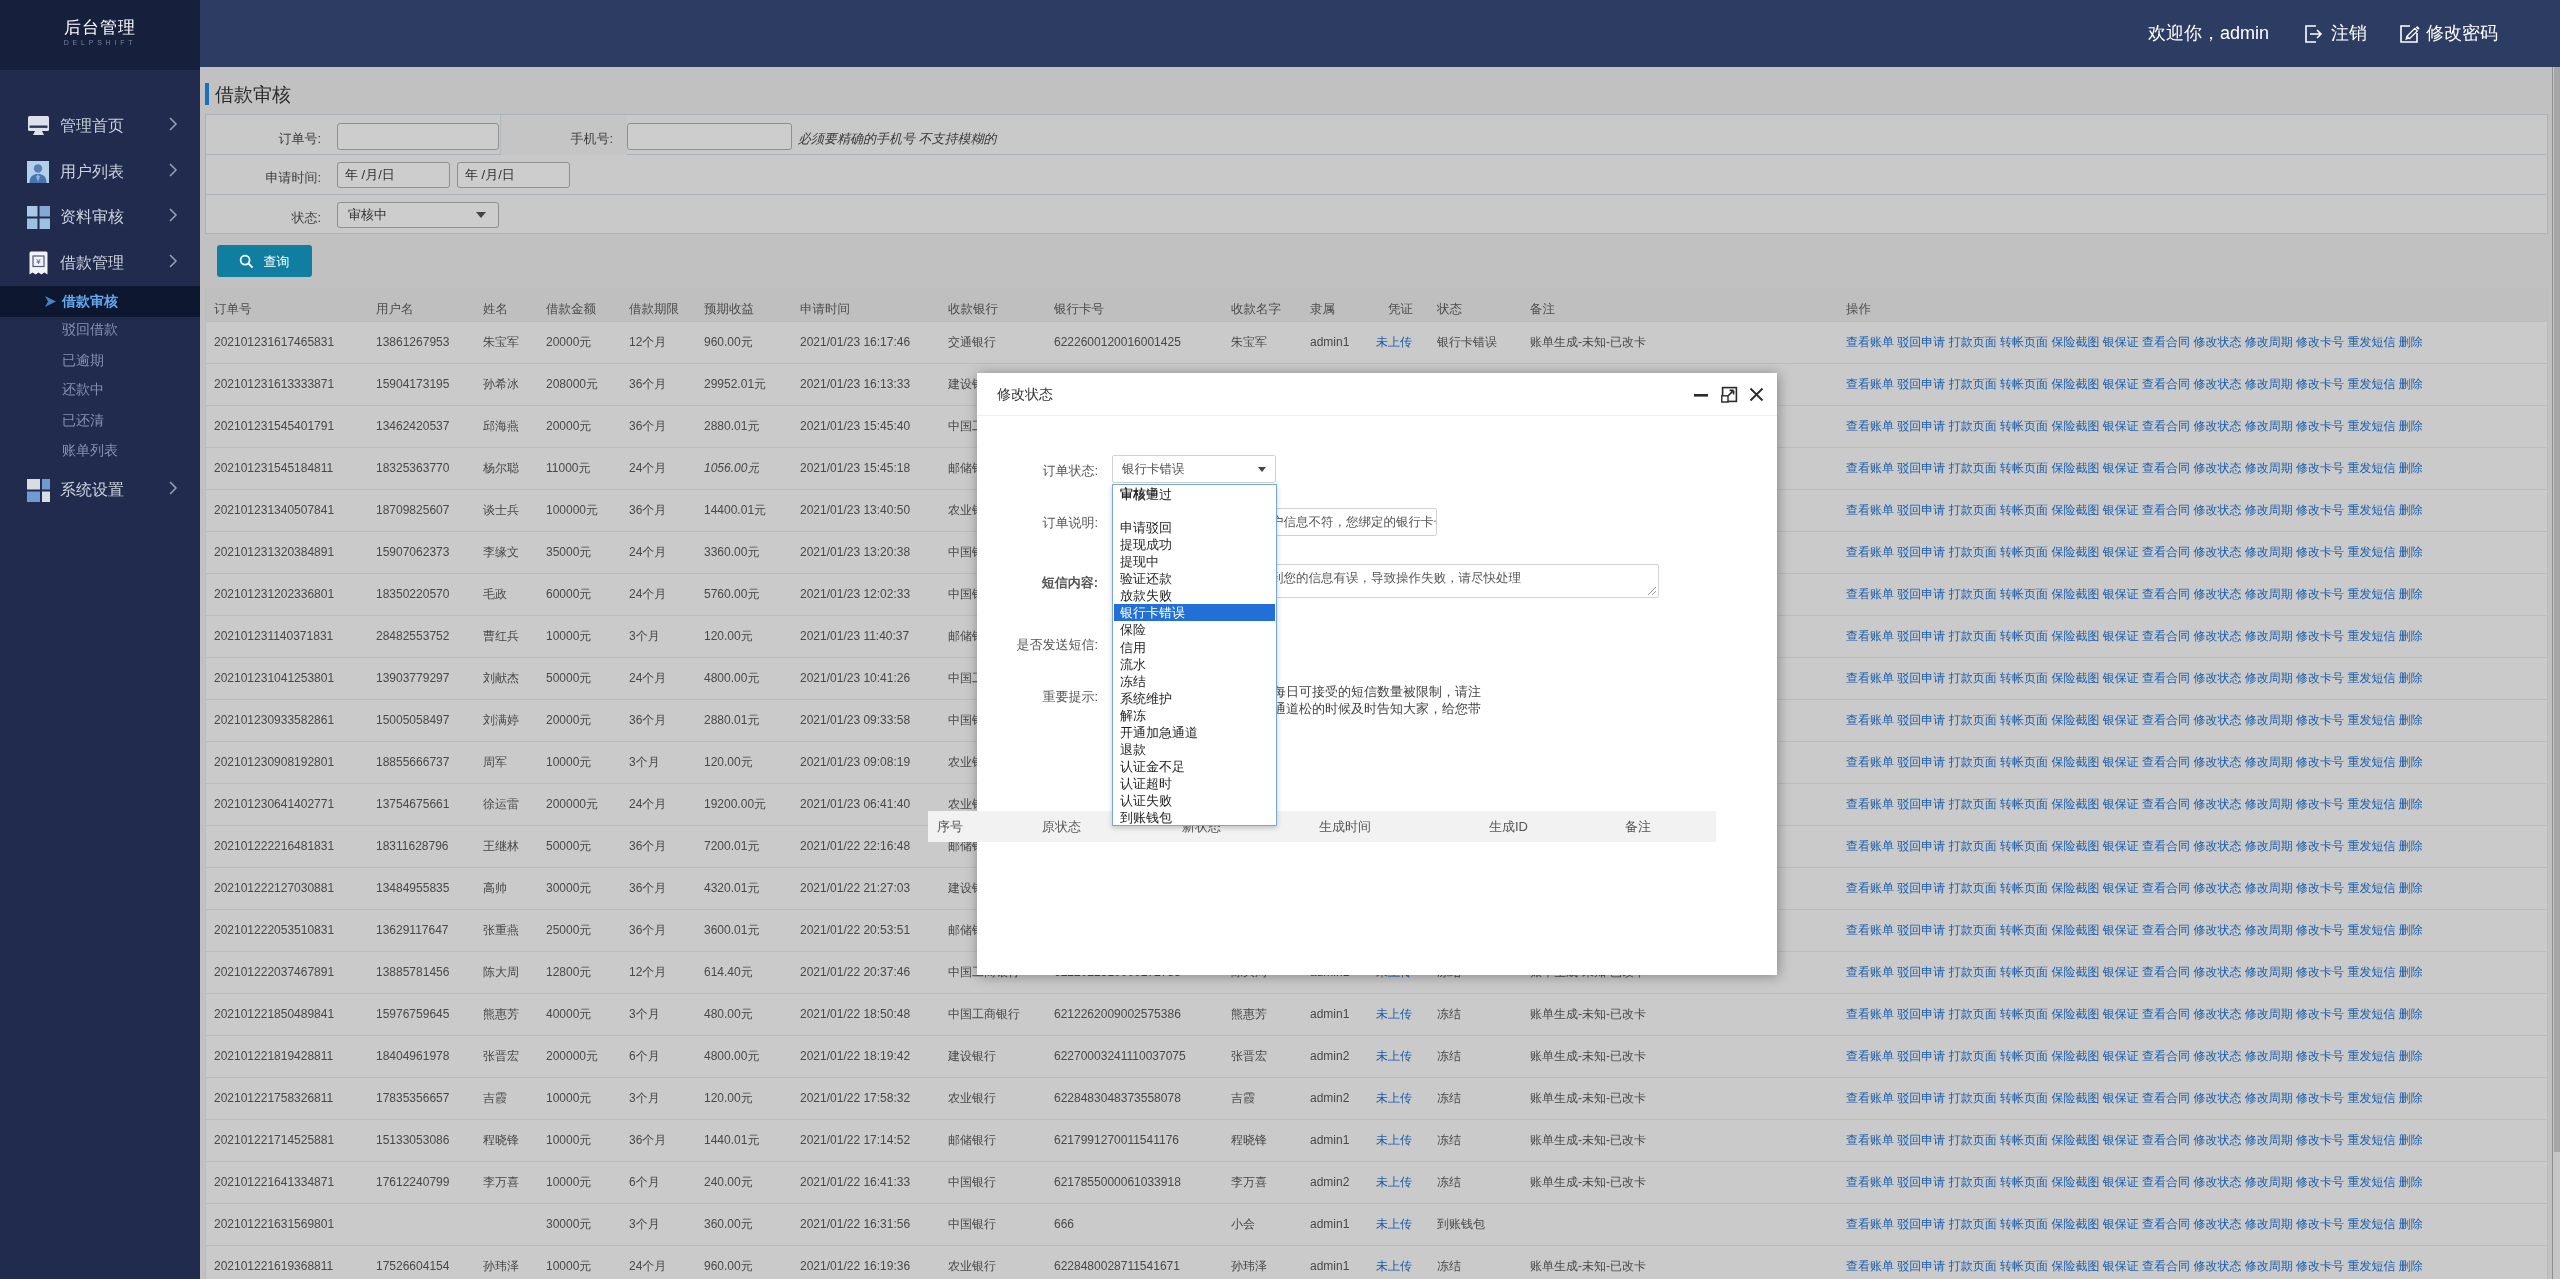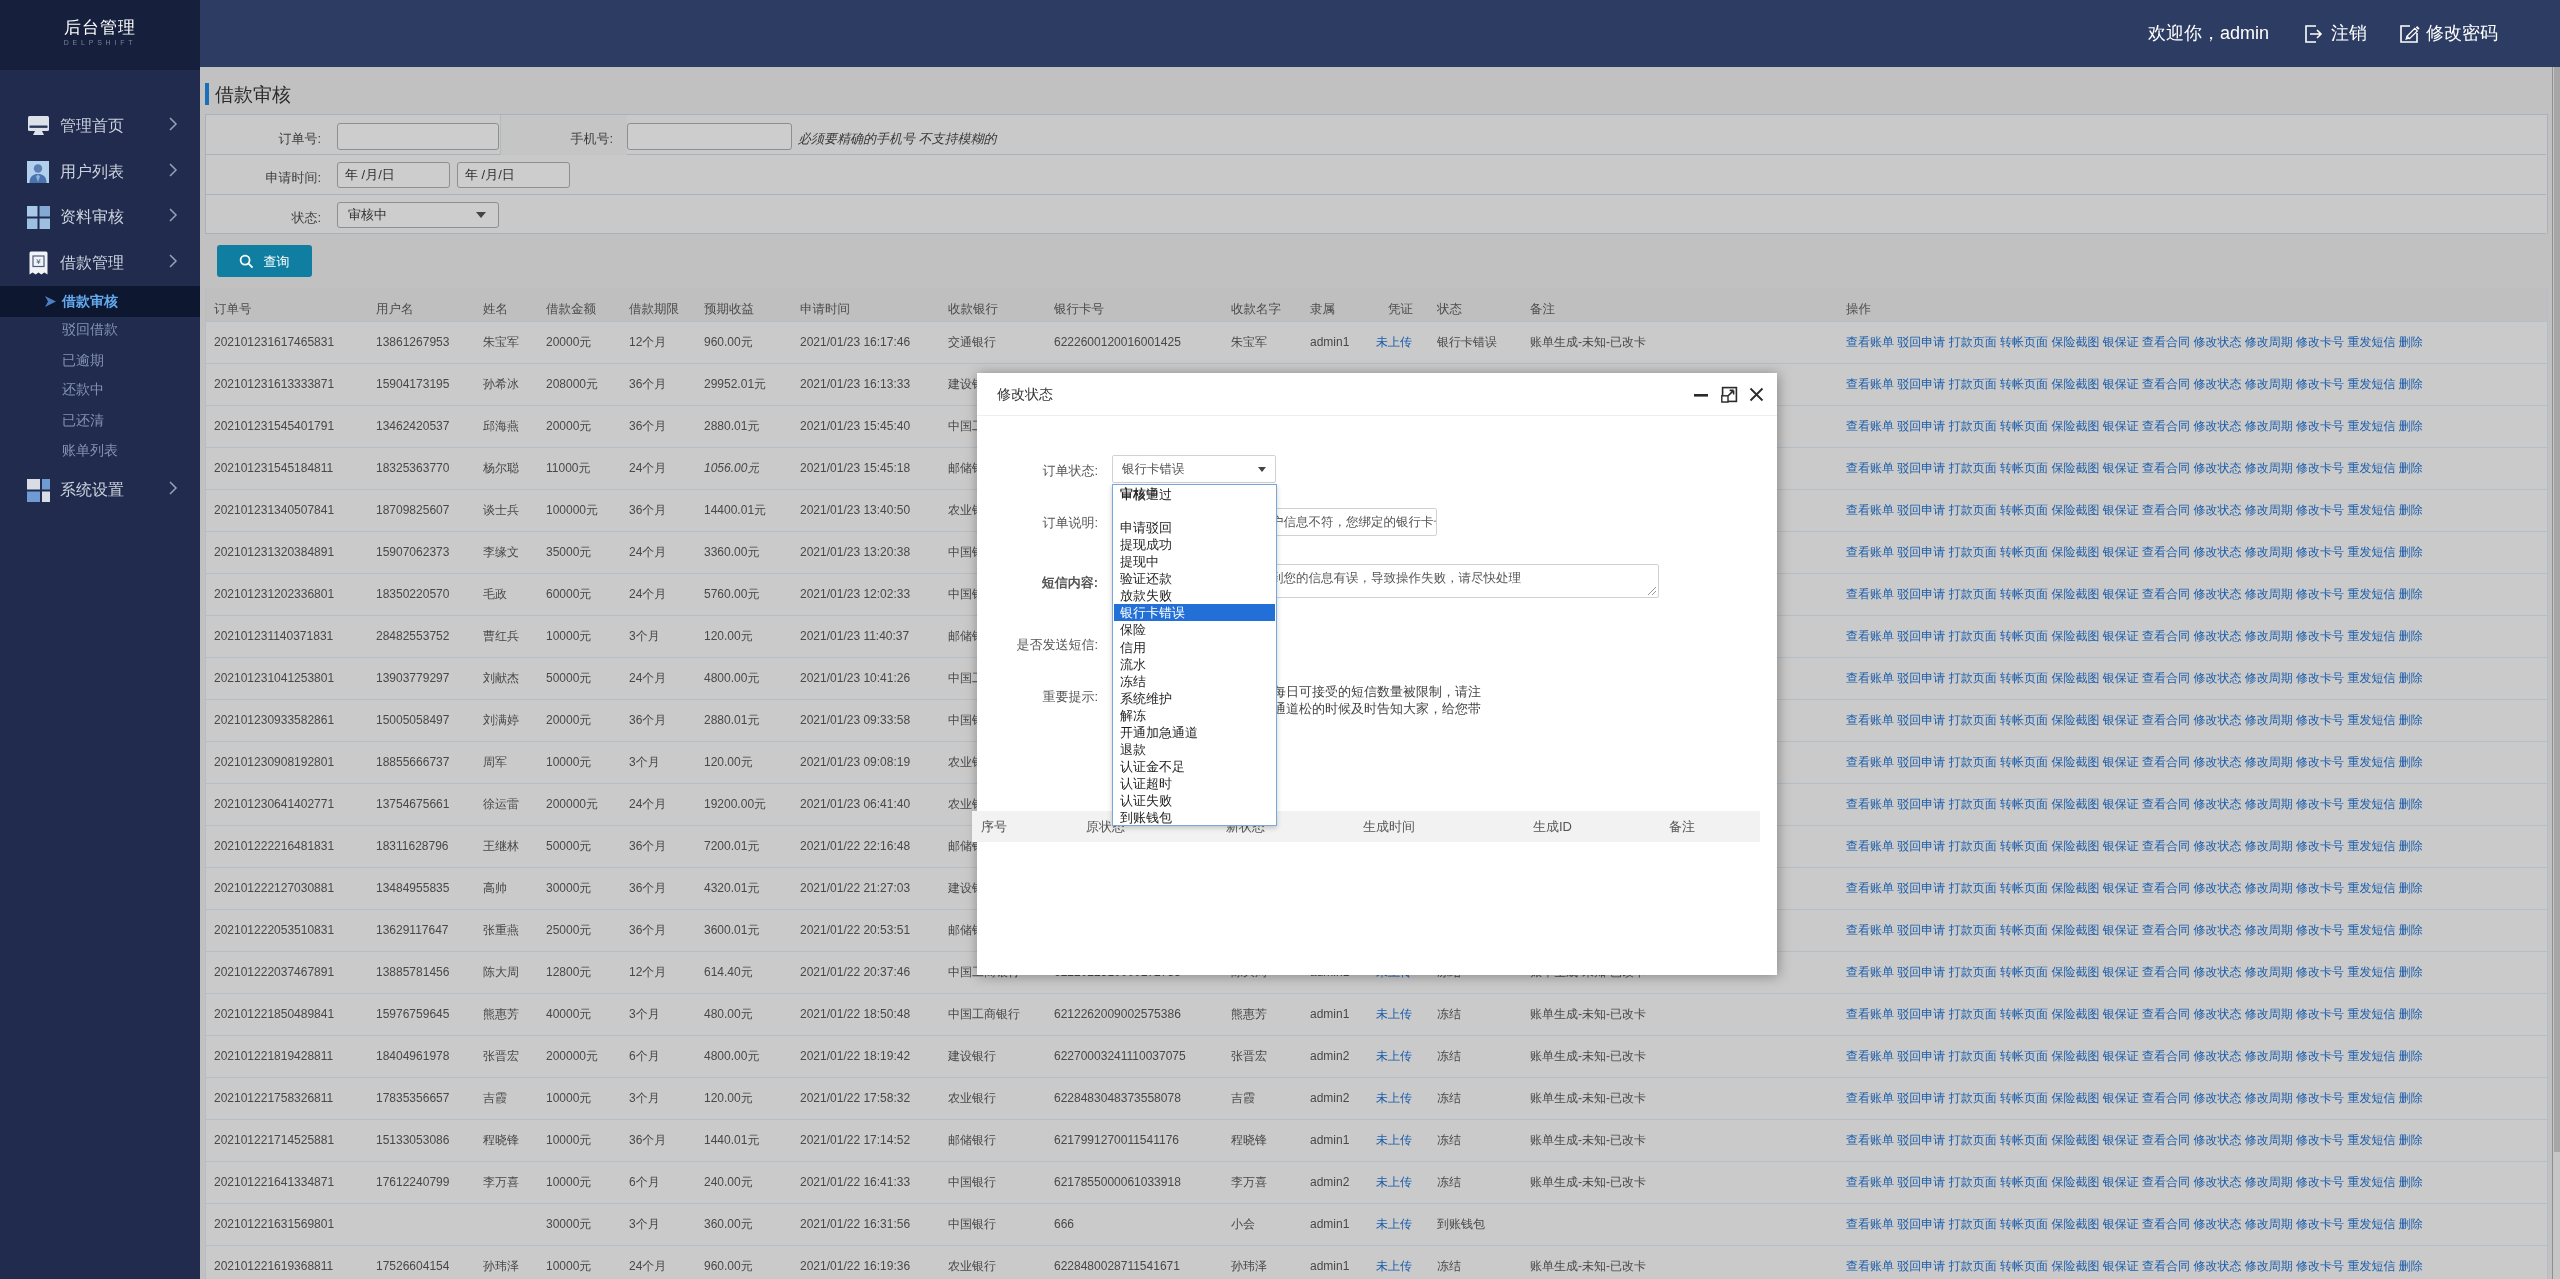--- a/index.html
+++ b/index.html
@@ -586,21 +586,21 @@
 <div class="mlabel abs" style="left:978px;top:514px;">订单说明:</div>
 <div class="minput abs" style="left:1112px;top:508px;width:325px;height:28px;line-height:26px;padding-left:8px;">由于您填写的银行卡号与用户信息不符，您绑定的银行卡号</div>
 <div class="mlabel abs" style="left:978px;top:574px;font-weight:bold;">短信内容:</div>
 <div class="minput abs" style="left:1112px;top:564px;width:547px;height:34px;line-height:21px;padding:3px 8px;">尊敬的用户您好，我行检测到您的信息有误，导致操作失败，请尽快处理<svg style="position:absolute;right:1px;bottom:1px;" width="10" height="10" viewBox="0 0 10 10">
       <path d="M9 1 L1 9 M9 5 L5 9" stroke="#999" stroke-width="1"></path>
     </svg></div>
 <div class="mlabel abs" style="left:978px;top:636px;">是否发送短信:</div>
 <div class="mlabel abs" style="left:978px;top:688px;">重要提示:</div>
 <div class="abs" style="left:1117px;top:683px;font-size:13px;line-height:17px;color:#444;z-index:12;white-space:nowrap;">因为我们所使用的短信通道每日可接受的短信数量被限制，请注</div>
 <div class="abs" style="left:1117px;top:700px;font-size:13px;line-height:17px;color:#444;z-index:12;white-space:nowrap;">意控制数量，我们会在使用通道松的时候及时告知大家，给您带</div>
-<div class="abs" style="left:972px;top:811px;width:788px;height:31px;background:#f2f2f2;z-index:11;">
+<div class="abs" style="left:928px;top:811px;width:788px;height:31px;background:#f2f2f2;z-index:11;">
     <span class="mth" style="left:9px;">序号</span>
     <span class="mth" style="left:114px;">原状态</span>
     <span class="mth" style="left:254px;">新状态</span>
     <span class="mth" style="left:391px;">生成时间</span>
     <span class="mth" style="left:561px;">生成ID</span>
     <span class="mth" style="left:697px;">备注</span>
   </div>
 <div id="ddown" class="abs">
     <div class="ddi" style="top:0.0px;">审核中</div>
     <div class="ddi" style="top:1px;">审核通过</div>

